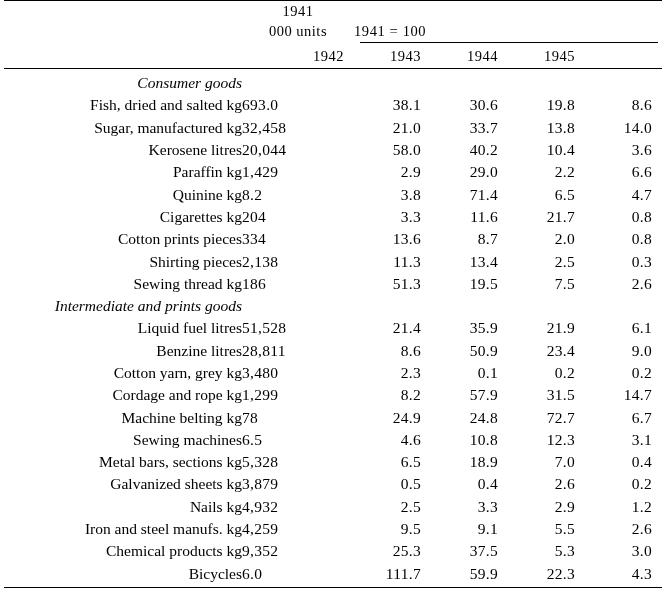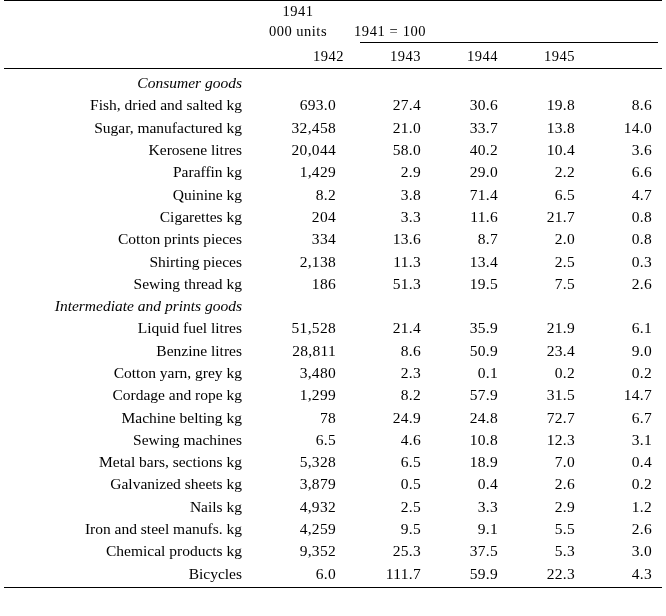--- a/index.html
+++ b/index.html
@@ -107,21 +107,20 @@
     padding-left: 1px;
     white-space: nowrap;
   }
   td.num {
     text-align: right;
     padding-right: 10px;
     letter-spacing: 0.3px;
     white-space: nowrap;
   }
   td.units-num {
-    text-align: right;
     padding-right: 18px;
     letter-spacing: 0.3px;
     white-space: nowrap;
   }
   tr.section td.label {
     font-style: italic;
   }
 </style>
 </head>
 <body>
@@ -173,21 +172,21 @@
         <td class="units-num"></td>
         <td class="num"></td>
         <td class="num"></td>
         <td class="num"></td>
         <td class="num"></td>
       </tr>
 
       <tr>
         <td class="label">Fish, dried and salted kg</td>
         <td class="units-num">693.0</td>
-        <td class="num">27.4</td>
+        <td class="num">38.1</td>
         <td class="num">30.6</td>
         <td class="num">19.8</td>
         <td class="num">8.6</td>
       </tr>
       <tr>
         <td class="label">Sugar, manufactured kg</td>
         <td class="units-num">32,458</td>
         <td class="num">21.0</td>
         <td class="num">33.7</td>
         <td class="num">13.8</td>

